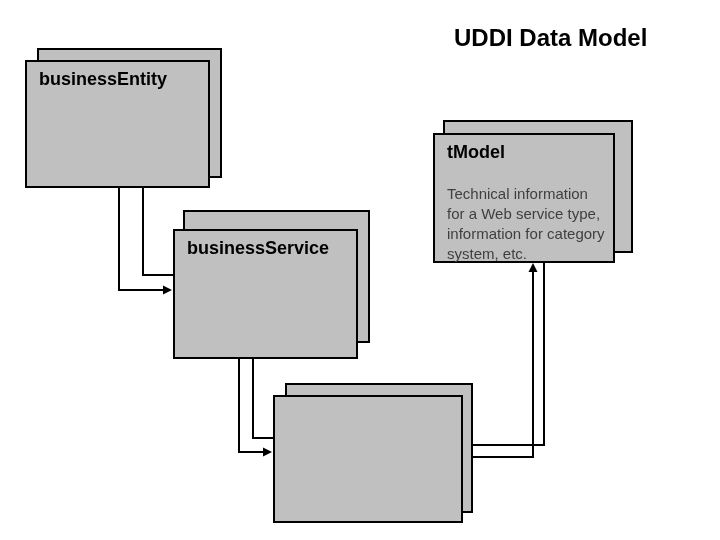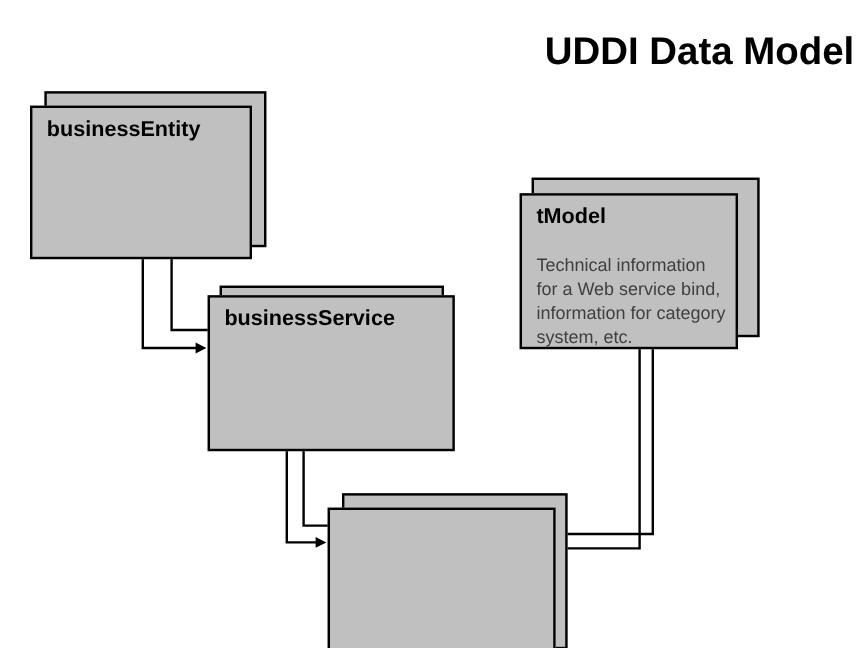--- a/index.html
+++ b/index.html
@@ -15,21 +15,21 @@
     position:relative;
     width:720px;height:540px;
     margin:0 auto;
     background:var(--background,#fff);
     overflow:hidden;
     font-family:"Liberation Sans","DejaVu Sans",sans-serif;
   }
   .slide-title{
     position:absolute;
     left:454px;top:24px;
-    font-size:32px;font-weight:bold;
+    font-size:24px;font-weight:bold;
     color:var(--title-text,#000);
     white-space:nowrap;
   }
   .connectors{
     position:absolute;left:0;top:0;
     width:720px;height:540px;
     z-index:1;
     pointer-events:none;
   }
   .connector-line{
@@ -39,42 +39,41 @@
   }
   .arrowhead{
     fill:var(--connector,#000);
     stroke:none;
   }
   .box{
     position:absolute;
     background:var(--box-fill,#c0c0c0);
     border:2px solid var(--box-border,#000);
     box-sizing:border-box;
-    margin-top:28px;
   }
   .box.back{z-index:2;}
   .box.front{z-index:3;padding:7px 6px 6px 12px;}
   .box-title{
     font-size:18px;
     font-weight:bold;
     color:var(--title-text,#000);
     white-space:nowrap;
   }
   .box-desc{
     margin-top:21px;
     font-size:15px;
     line-height:20px;
     color:var(--body-text,#3f3f3f);
     white-space:pre-line;
   }
   
   .be-back{left:37px;top:48px;width:185px;height:130px;}
   .be-front{left:25px;top:60px;width:185px;height:128px;}
   .bs-back{left:183px;top:210px;width:187px;height:133px;}
-  .bs-front{left:173px;top:218px;width:206px;height:130px;}
+  .bs-front{left:173px;top:229px;width:185px;height:130px;}
   .bt-back{left:285px;top:383px;width:188px;height:130px;}
   .bt-front{left:273px;top:395px;width:190px;height:128px;}
   .tm-back{left:443px;top:120px;width:190px;height:133px;}
   .tm-front{left:433px;top:133px;width:182px;height:130px;}
 </style>
 </head>
 <body>
 
 <div class="stage">
 
@@ -113,19 +112,19 @@
     <div class="box back bt-back"></div>
     <div class="box front bt-front">
     </div>
   </div>
 
   <div>
     <div class="box back tm-back"></div>
     <div class="box front tm-front">
       <div class="box-title">tModel</div>
       <div class="box-desc">Technical information
-for a Web service bind,
+for a Web service type,
 information for category
 system, etc.</div>
     </div>
   </div>
 
 </div>
 
 </body></html>

